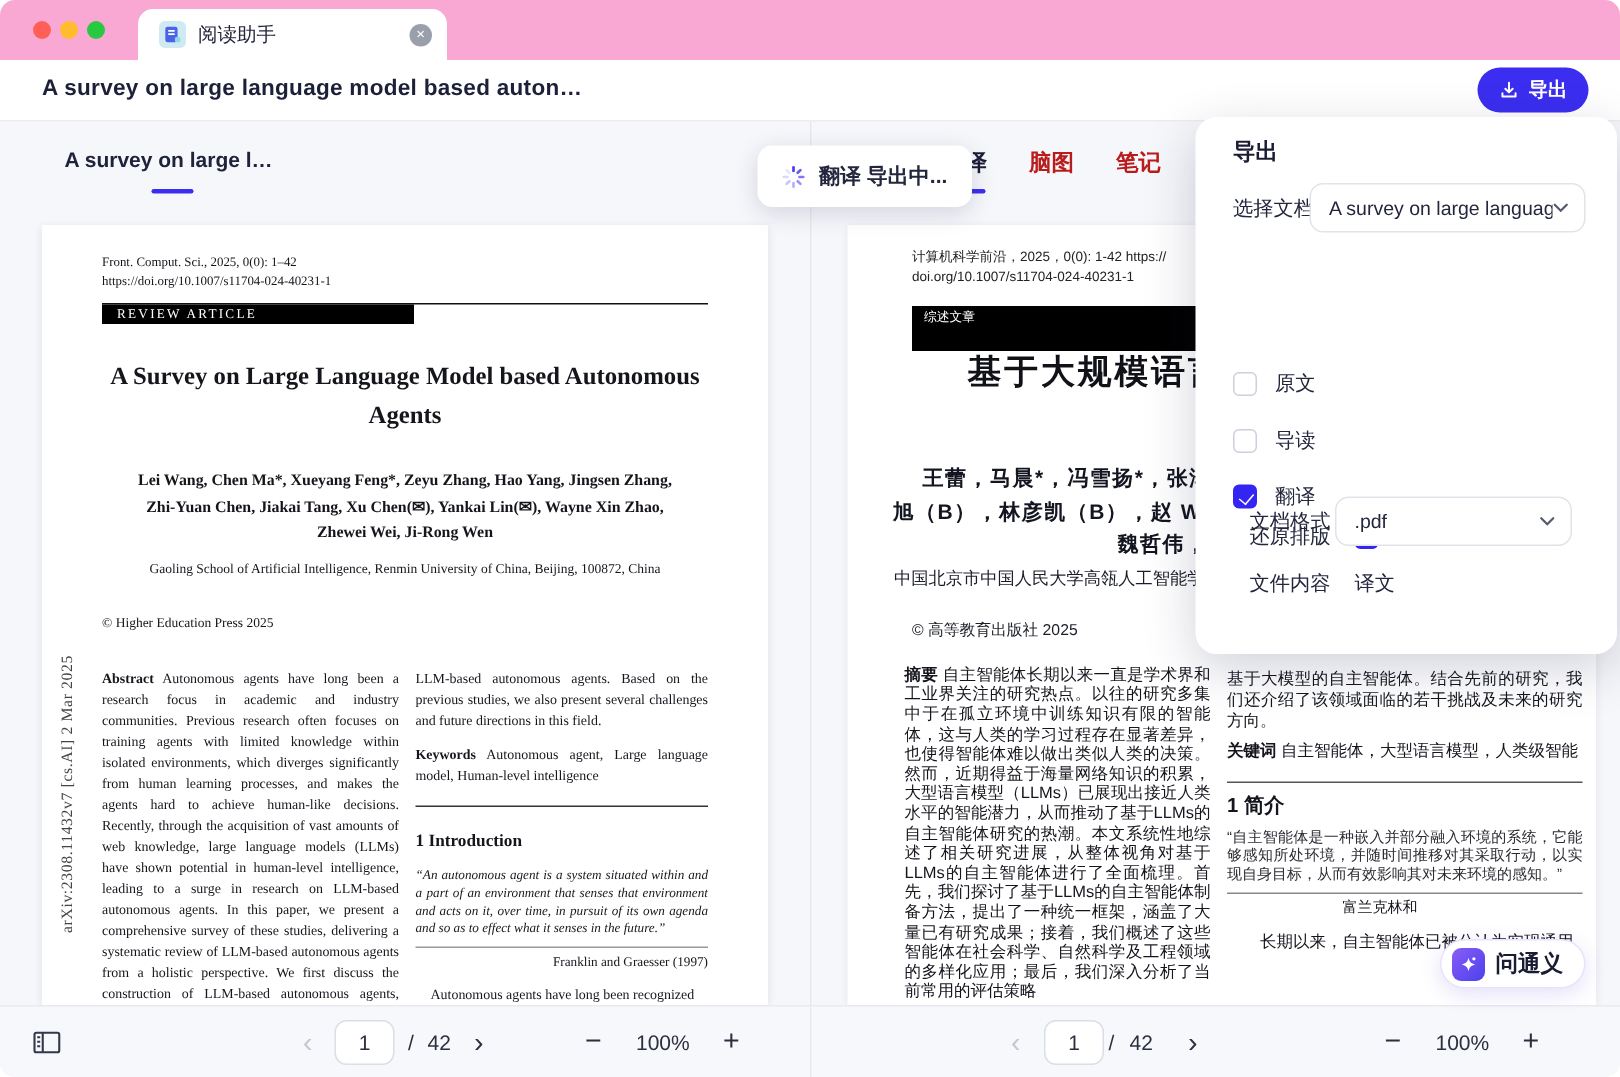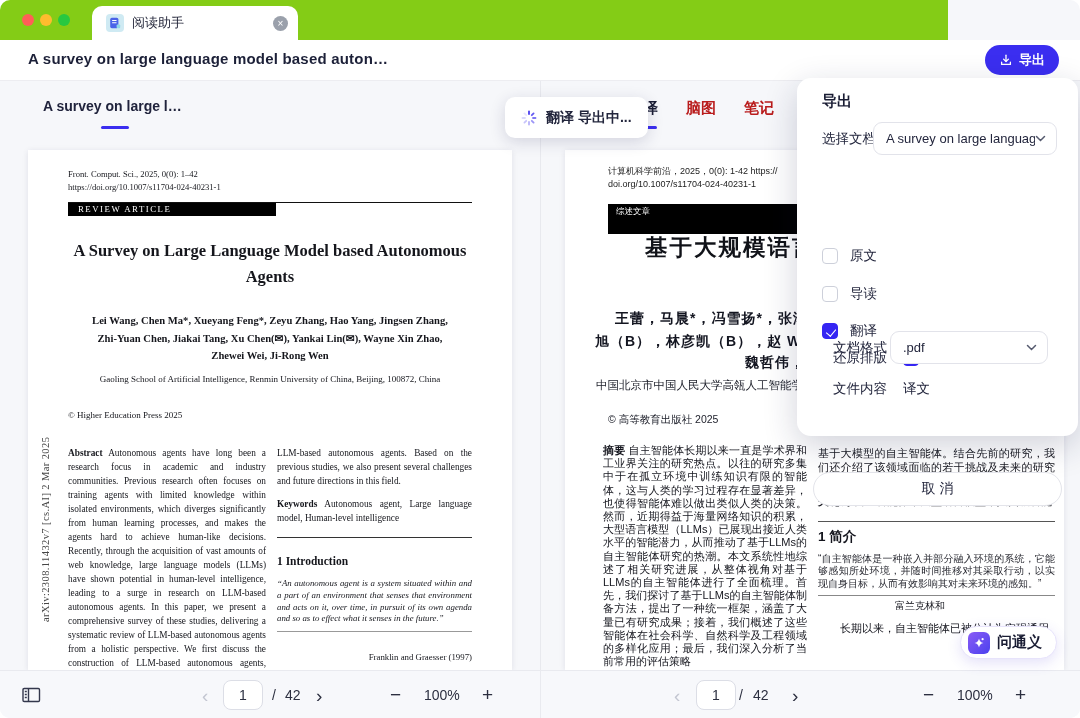--- a/index.html
+++ b/index.html
@@ -3,21 +3,21 @@
 <meta charset="utf-8">
 <style>
   html,body{margin:0;padding:0;background:#fff;}
   *{box-sizing:border-box;}
   .window{
     position:relative;width:1080px;height:718px;overflow:hidden;
     font-family:"Liberation Sans","DejaVu Sans",sans-serif;
     background:#f6f7fa;border-radius:10px;
   }
   
-  .chrome{position:absolute;left:0;top:0;width:948px;height:40px;background:#84cc16;}
+  .chrome{position:absolute;left:0;top:0;width:1080px;height:40px;background:#f9a8d4;}
   .traffic{position:absolute;left:22px;top:14px;display:flex;gap:6px;}
   .dot{width:12px;height:12px;border-radius:50%;}
   .dot.r{background:#ff5f57}.dot.y{background:#febc2e}.dot.g{background:#28c840}
   .tab{position:absolute;left:92px;top:6px;width:206px;height:34px;background:#fff;
        border-radius:10px 10px 0 0;display:flex;align-items:center;padding:0 10px 0 14px;}
   .favicon{width:18px;height:18px;border-radius:4px;background:#cfeaf3;display:flex;align-items:center;justify-content:center;margin-right:8px;flex:none;}
   .tab-title{font-size:13px;color:#23263a;font-weight:500;flex:1;}
   .tab-close{width:15px;height:15px;border-radius:50%;background:#9aa0ab;color:#fff;font-size:10px;line-height:15px;text-align:center;flex:none;cursor:default;}
   
   .header{position:absolute;left:0;top:40px;width:1080px;height:40px;background:#fff;box-shadow:0 1px 0 #ededf1;z-index:3;}
@@ -47,21 +47,21 @@
   .en-affil{position:absolute;left:20px;top:224px;width:444px;text-align:center;font-size:9px;}
   .en-copy{position:absolute;left:40px;top:260px;font-size:9px;}
   .arxiv{position:absolute;left:12px;top:472px;transform:rotate(-90deg);transform-origin:0 0;font-size:10.5px;color:#454545;white-space:nowrap;letter-spacing:.4px;}
   .en-col1{position:absolute;left:40px;top:296px;width:198px;font-size:9.3px;line-height:14px;text-align:justify;}
   .en-col2{position:absolute;left:249px;top:296px;width:195px;font-size:9.3px;line-height:14px;}
   .en-col2 p{margin:0 0 0 0;text-align:justify;}
   .en-keywords{margin-top:9px !important;}
   .en-hr{border:none;border-top:1px solid #333;margin:12px 0 0 0;}
   .en-h1{font-size:11.5px;font-weight:700;margin-top:16px;}
   .en-quote{font-style:italic;font-size:8.8px;line-height:11.8px;margin-top:10px !important;}
-  .en-attr{border-top:1px solid #999;margin-top:6px;padding-top:18px;text-align:right;font-size:8.8px;}
+  .en-attr{border-top:1px solid #999;margin-top:6px;padding-top:2px;text-align:right;font-size:8.8px;}
   .en-intro{margin-top:9px !important;text-indent:10px;}
   
   .cn-head{position:absolute;left:43px;top:15px;font-size:9px;line-height:13px;color:#222;}
   .cn-badge{position:absolute;left:43px;top:54px;width:210px;height:30px;background:#000;color:#fff;font-size:8.5px;padding:1.5px 0 0 8px;}
   .cn-title{position:absolute;left:80px;top:82px;font-size:22.5px;font-weight:700;letter-spacing:2px;color:#101218;white-space:nowrap;}
   .cn-au{position:absolute;font-size:14px;font-weight:700;letter-spacing:1px;white-space:nowrap;color:#131520;}
   .cn-au1{left:50px;top:160px;}
   .cn-au2{left:30px;top:183px;}
   .cn-au3{left:180px;top:204px;}
   .cn-affil{position:absolute;left:31px;top:228px;font-size:11.5px;color:#1b1d28;white-space:nowrap;}
@@ -282,21 +282,20 @@
     <div class="dlg-select sel-fmt">
       <span class="val">.pdf</span>
       <span style="display:flex;">
           <svg width="11" height="7" viewBox="0 0 11 7" fill="none" stroke="#555a6e" stroke-width="1.5" stroke-linecap="round">
             <path d="M1.5 1.5l4 4 4-4"></path>
           </svg>
         </span>
     </div>
 
     <div class="dlg-btns">
-      <div class="btn btn-cancel">取 消</div>
     </div>
   </div>
 
   <div class="toolbar tb-left">
     <div class="tb-item" style="left:22px;">
       <svg width="19" height="16" viewBox="0 0 19 16" fill="none" stroke="#33374c" stroke-width="1.4">
           <rect x="1" y="1.5" width="16.5" height="13" rx="1.2"></rect>
           <line x1="6.5" y1="1.5" x2="6.5" y2="14.5"></line>
           <line x1="2.8" y1="4.5" x2="4.8" y2="4.5"></line>
           <line x1="2.8" y1="7.5" x2="4.8" y2="7.5"></line>

